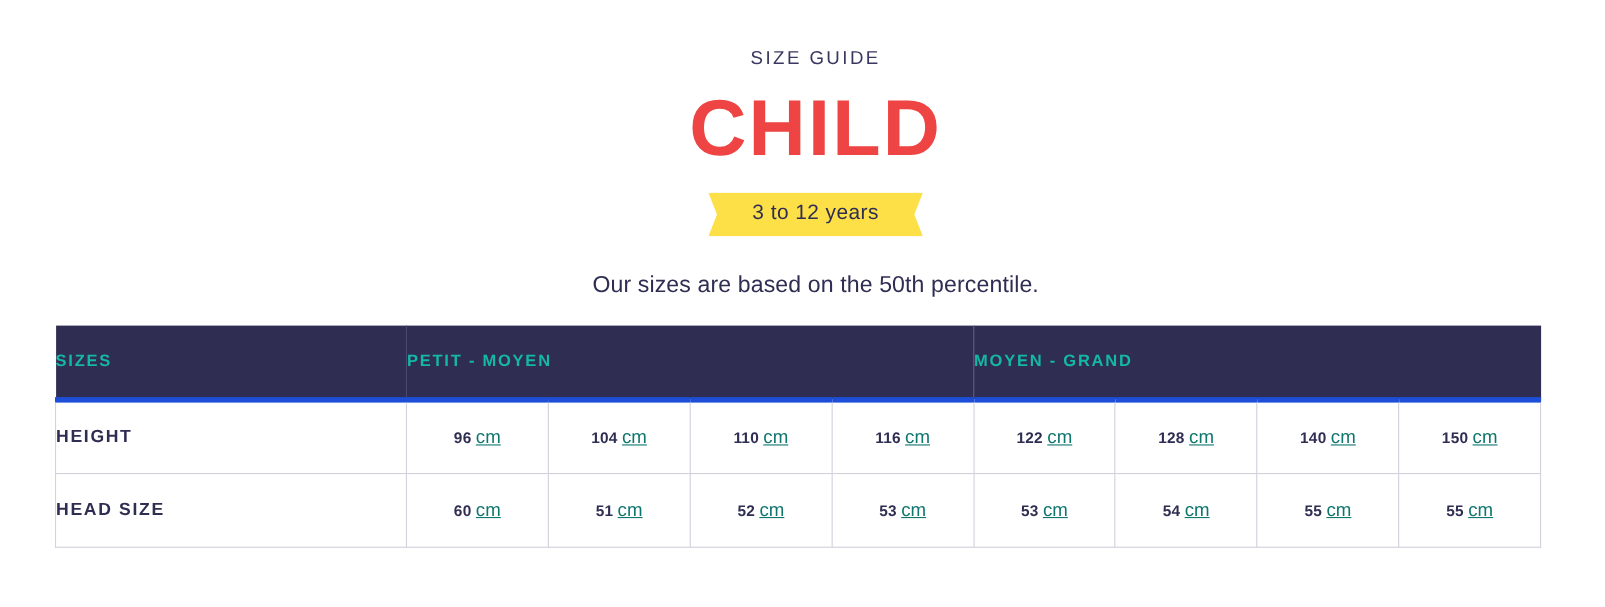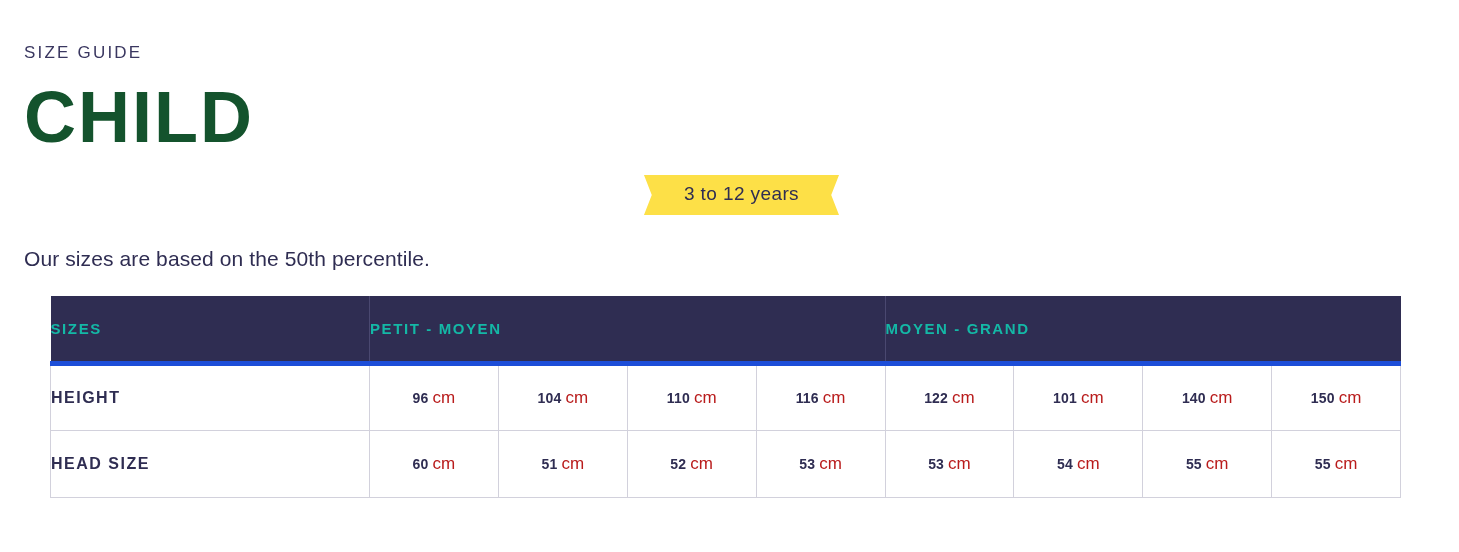--- a/index.html
+++ b/index.html
@@ -16,38 +16,39 @@
   }
 
   .page {
     position: relative;
     width: 1459px;
     height: 552px;
   }
 
   
   .header {
+    text-align: center;
     padding-top: 44px;
     padding-left: 24px;
   }
 
   .eyebrow {
     font-size: 17px;
     letter-spacing: 2.2px;
     color: #3a3760;
     font-weight: 400;
     line-height: 1;
     text-transform: uppercase;
   }
 
   .title {
     font-size: 72px;
     font-weight: 700;
     letter-spacing: 2px;
-    color: #14532d;
+    color: #ef4444;
     line-height: 1;
     margin-top: 20px;
   }
 
   .badge-wrap {
     margin-top: 22px;
     display: flex;
     justify-content: center;
   }
 
@@ -156,22 +157,23 @@
 
   td.val .num {
     font-weight: 700;
     font-size: 14px;
     letter-spacing: 0.2px;
   }
 
   td.val .unit {
     font-weight: 400;
     font-size: 17px;
-    color: #b91c1c;
+    color: #0f766e;
     margin-left: 4px;
+    text-decoration: underline;
   }
 </style>
 </head>
 <body>
 
 <div class="page">
 
   <div class="header">
     <div class="eyebrow">SIZE GUIDE</div>
 
@@ -218,21 +220,21 @@
           <td class="val">
             <span class="num">110</span><span class="unit">cm</span>
           </td>
           <td class="val">
             <span class="num">116</span><span class="unit">cm</span>
           </td>
           <td class="val">
             <span class="num">122</span><span class="unit">cm</span>
           </td>
           <td class="val">
-            <span class="num">101</span><span class="unit">cm</span>
+            <span class="num">128</span><span class="unit">cm</span>
           </td>
           <td class="val">
             <span class="num">140</span><span class="unit">cm</span>
           </td>
           <td class="val">
             <span class="num">150</span><span class="unit">cm</span>
           </td>
         </tr>
 
         <tr>

